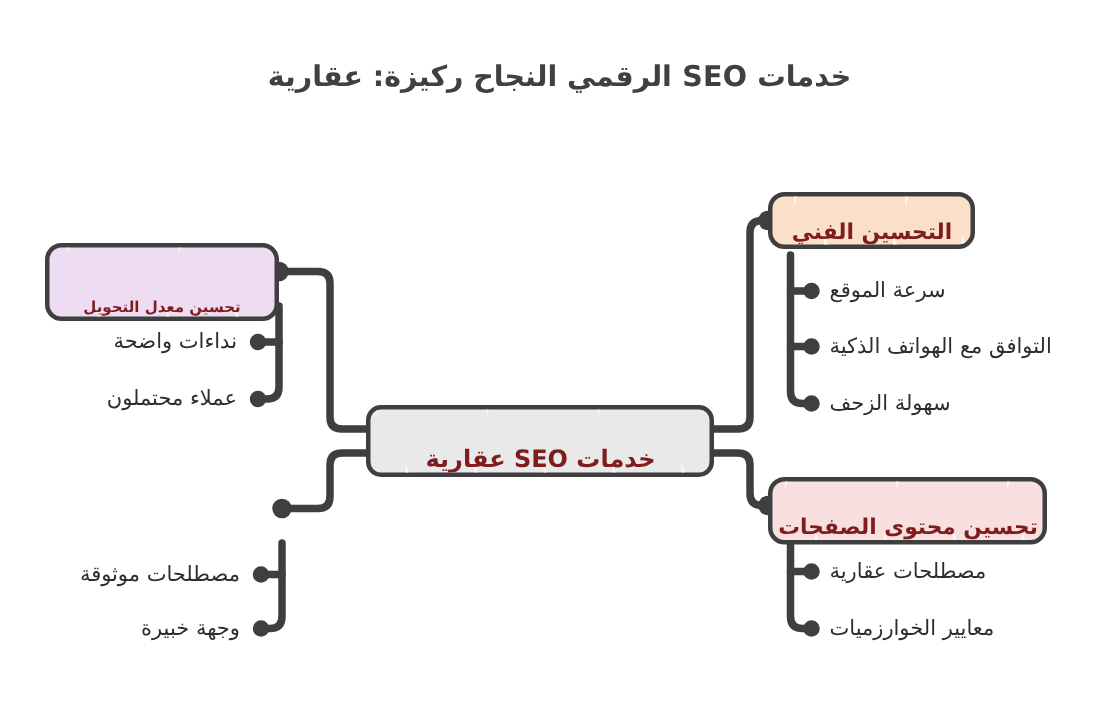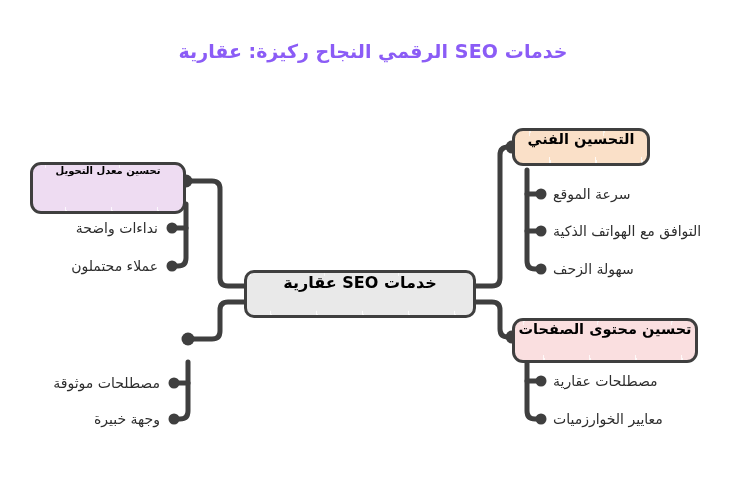--- a/index.html
+++ b/index.html
@@ -26,21 +26,21 @@
   
   .title {
     position: absolute;
     left: 0;
     top: 40px;
     width: 746px;
     text-align: center;
     direction: rtl;
     font-size: 19px;
     font-weight: bold;
-    color: #8b5cf6;
+    color: #404040;
     letter-spacing: 0.2px;
     white-space: nowrap;
   }
 
   
   .wires {
     position: absolute;
     left: 0;
     top: 0;
     width: 746px;
@@ -48,25 +48,25 @@
     pointer-events: none;
   }
 
   
   .node {
     position: absolute;
     box-sizing: border-box;
     border: 3.5px solid #3f3f3f;
     border-radius: 11px;
     display: flex;
-    align-items: flex-start;
+    align-items: flex-end;
     justify-content: center;
     direction: rtl;
     font-weight: bold;
-    color: #000000;
+    color: #7f1d1d;
     white-space: nowrap;
     overflow: hidden;
   }
   .node .node-label {
     position: relative;
     z-index: 2;
   }
   
   .node::before {
     content: "";

